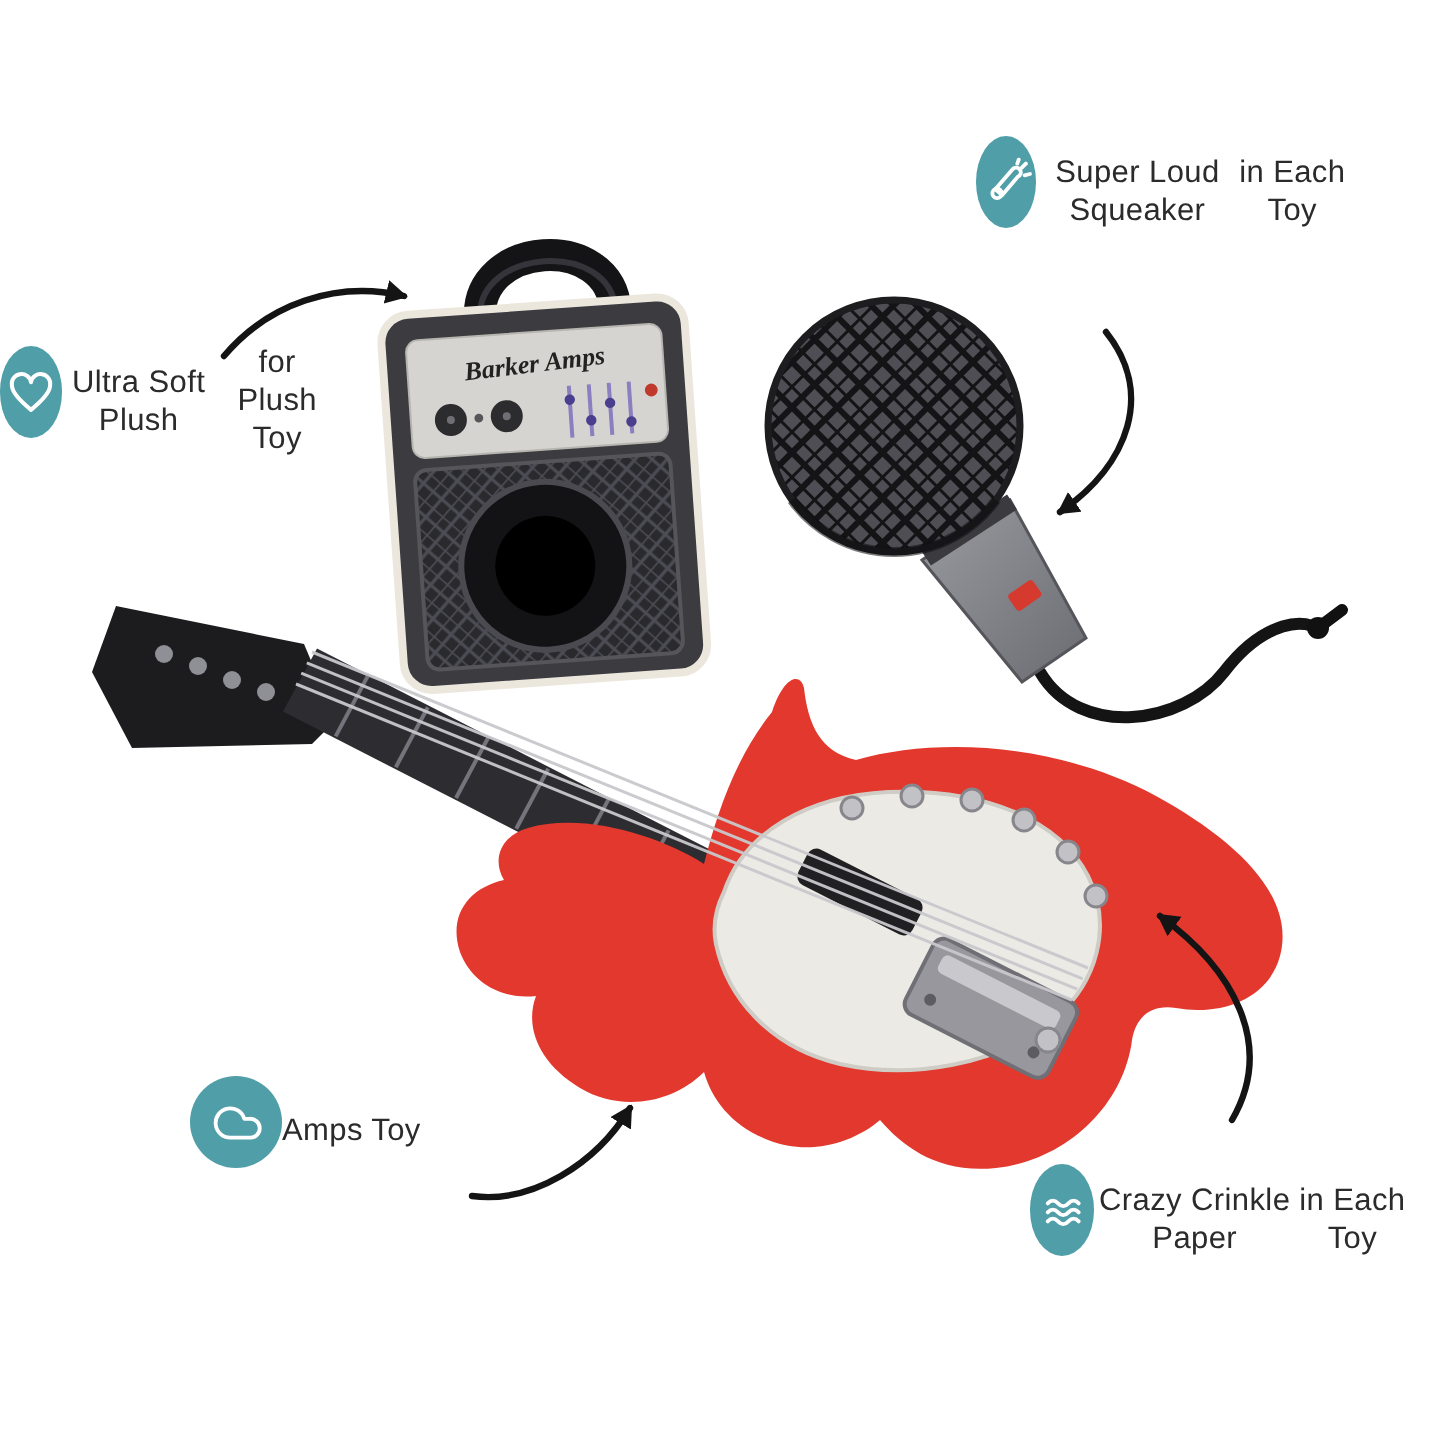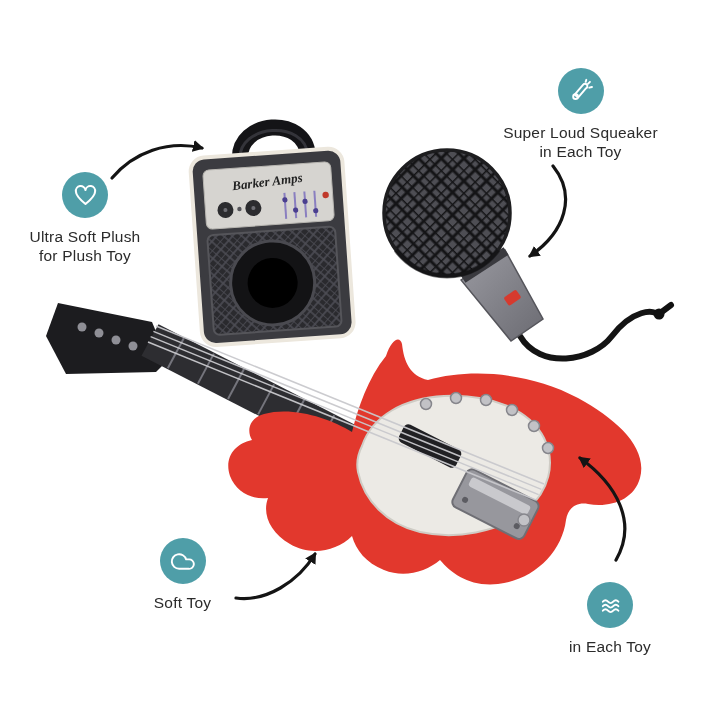--- a/index.html
+++ b/index.html
@@ -2,21 +2,21 @@
 <html><head>
 <meta charset="utf-8">
 <style>
   html,body { margin:0; padding:0; background:#ffffff; }
   .stage {
     position:relative; width:720px; height:720px; background:#ffffff;
     font-family:"Liberation Sans", sans-serif; overflow:hidden;
   }
   .scene { position:absolute; inset:0; }
   .callout {
-    position:absolute; display:flex; flex-direction:column; align-items:center;
+    position:absolute; display:flex; align-items:center;
     text-align:center; color:#2b2b2b;
   }
   .icon-circle {
     width:46px; height:46px; border-radius:50%; background:#4f9ea8;
     display:flex; align-items:center; justify-content:center; margin-bottom:9px;
   }
   .icon-circle svg { width:27px; height:27px; }
   .line { font-size:15.5px; line-height:19px; letter-spacing:.2px; }
   .co-soft     { left:0px;   top:172px; width:170px; }
   .co-squeaker { left:488px; top:68px;  width:185px; }
@@ -188,29 +188,30 @@
     <div class="line">Super Loud Squeaker</div>
     <div class="line">in Each Toy</div>
   </div>
 
   <div class="callout co-fluff">
     <div class="icon-circle">
       <svg viewBox="0 0 24 24">
         <path d="M17.5 18.5 H9 a6.5 6.5 0 1 1 6.23 -8.36 H17.5 a4.2 4.2 0 1 1 0 8.36 Z" fill="none" stroke="#ffffff" stroke-width="1.7" stroke-linejoin="round"></path>
       </svg>
     </div>
-    <div class="line">Soft Toy</div>
+    <div class="line">Amps Toy</div>
   </div>
 
   <div class="callout co-crinkle">
     <div class="icon-circle">
       <svg viewBox="0 0 24 24">
         <g fill="none" stroke="#ffffff" stroke-width="1.7" stroke-linecap="round">
           <path d="M5.2 8.6 q2.3 -2.5 4.6 0 t4.6 0 t4.6 0"></path>
           <path d="M5.2 12.6 q2.3 -2.5 4.6 0 t4.6 0 t4.6 0"></path>
           <path d="M5.2 16.6 q2.3 -2.5 4.6 0 t4.6 0 t4.6 0"></path>
         </g>
       </svg>
     </div>
+    <div class="line">Crazy Crinkle Paper</div>
     <div class="line">in Each Toy</div>
   </div>
 
 </div>
 
 </body></html>

